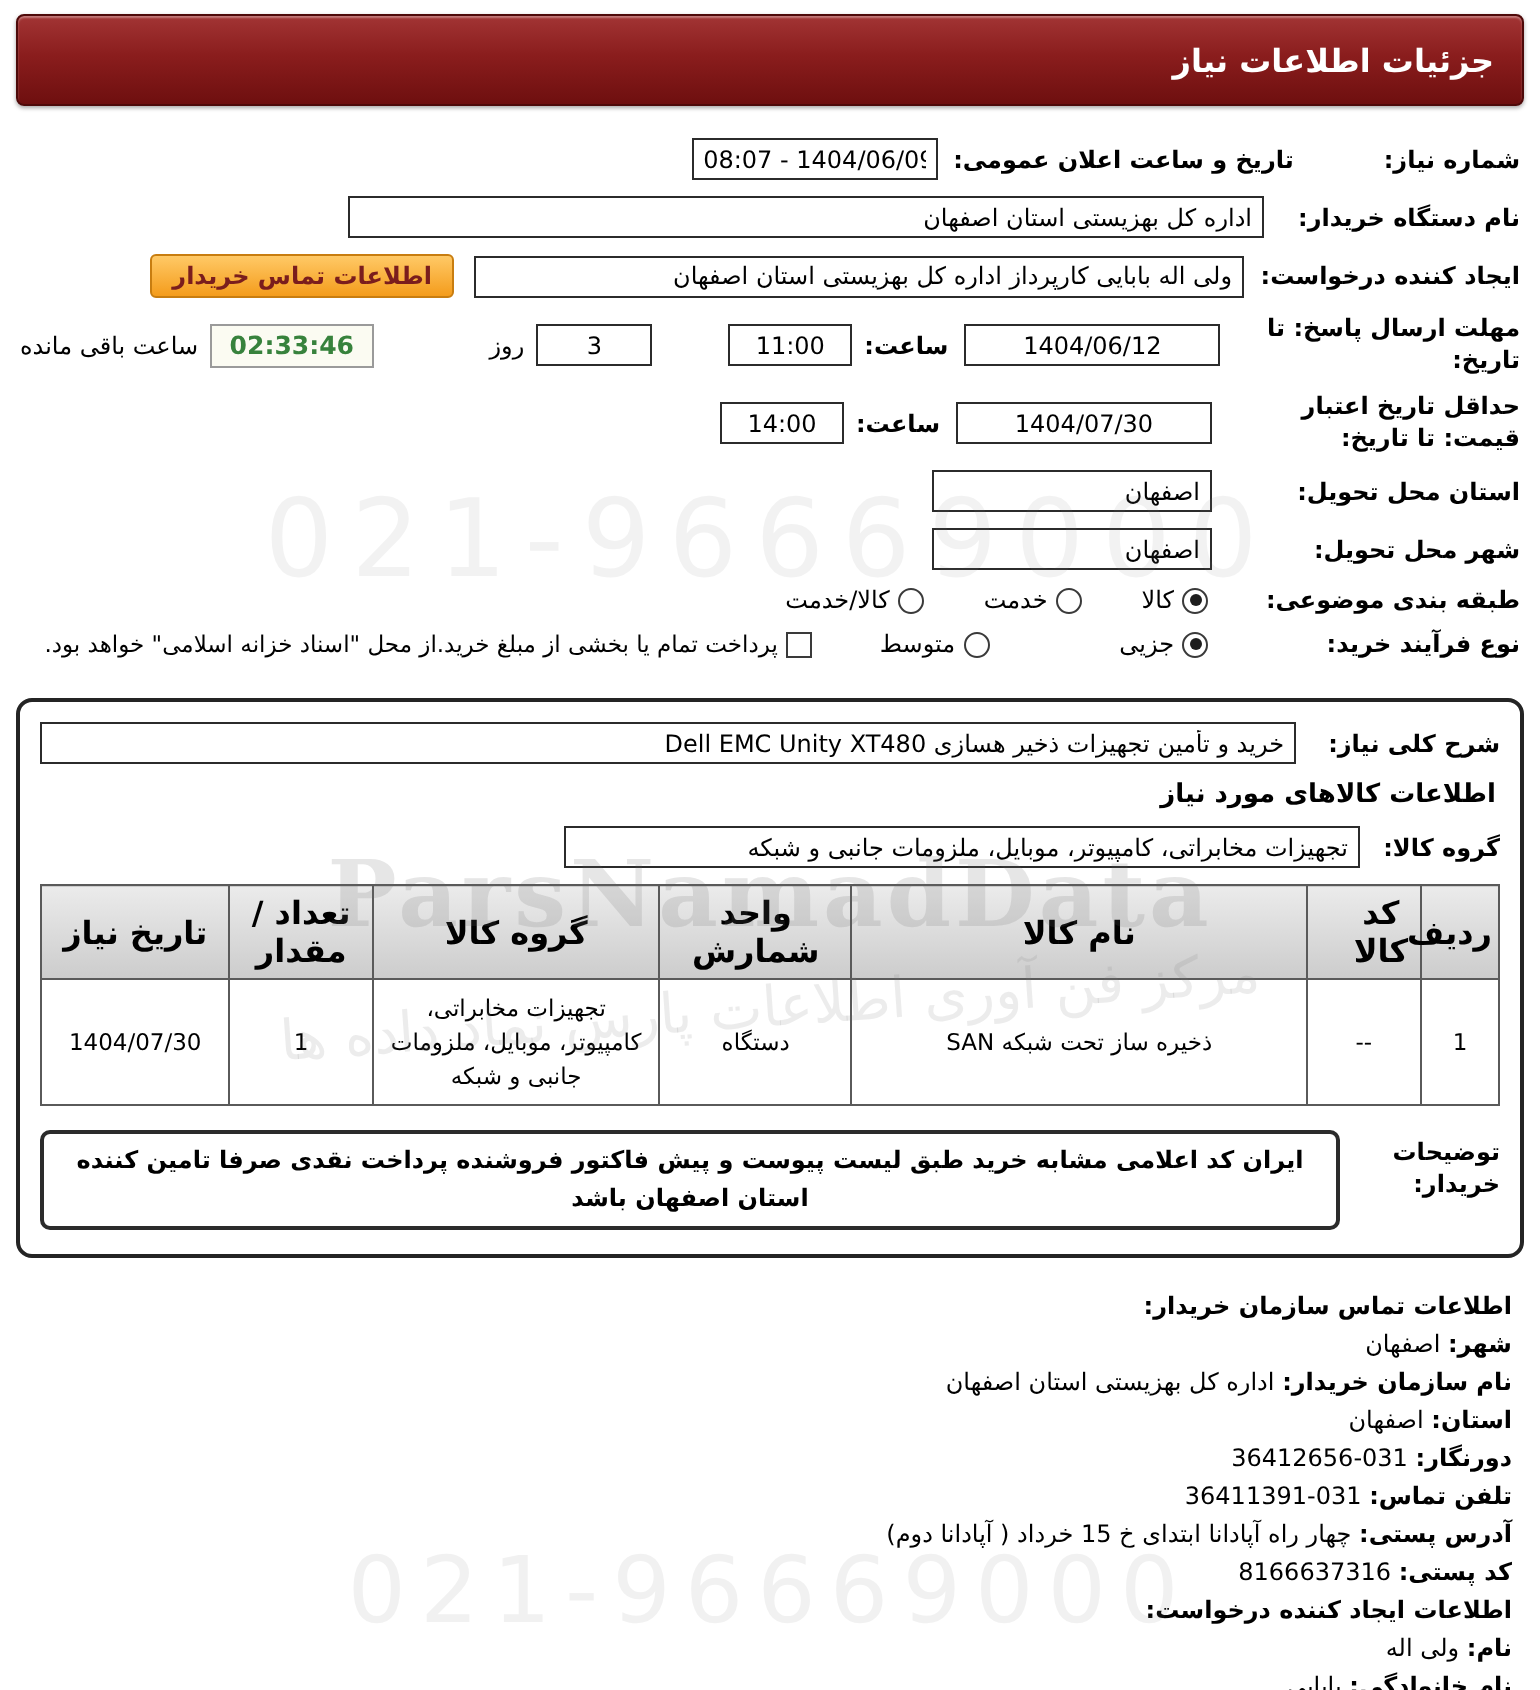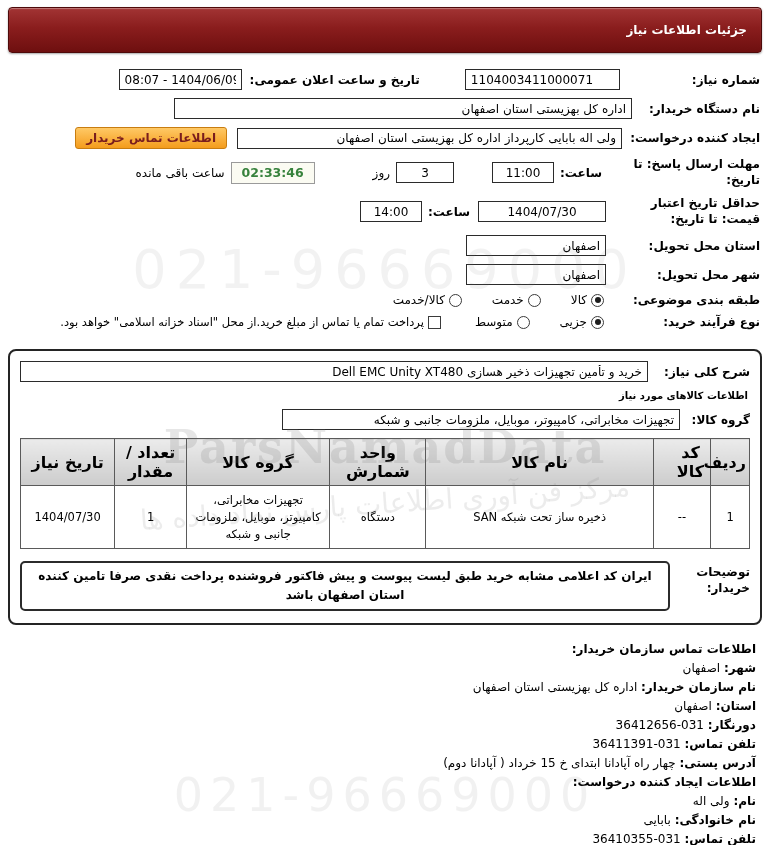--- a/index.html
+++ b/index.html
@@ -9,21 +9,21 @@
     font-family:"DejaVu Sans","Liberation Sans",sans-serif;
     font-size:12px; color:#000; direction:rtl;
   }
 
   
   .titlebar {
     margin:7px 8px 0; height:46px; border:1px solid #4e0a0a; border-radius:4px;
     background:linear-gradient(180deg,#a23434 0%,#8a1d1d 45%,#6e0f0f 100%);
     box-shadow:inset 0 1px 1px rgba(255,255,255,.35), 0 1px 2px rgba(0,0,0,.35);
     display:flex; align-items:center; padding:0 14px;
-    color:#fff; font-weight:bold; font-size:12px;
+    color:#fff; font-weight:bold; font-size:16px;
   }
 
   
   .form { padding:16px 10px 4px; }
   .frow { display:flex; align-items:center; margin-bottom:8px; }
   .flabel { font-weight:bold; white-space:nowrap; text-align:right; }
   .flabel.wrap { white-space:normal; line-height:1.3; }
   .tbox {
     border:1px solid #2b2b2b; background:#fff; height:21px; padding:0 5px;
     font-family:inherit; font-size:12px; color:#000; direction:rtl; text-align:right;
@@ -54,21 +54,21 @@
     width:13px; height:13px; border:1px solid #3a3a3a; background:#fff;
     display:inline-block; flex:none; cursor:pointer;
   }
   .opt { display:flex; align-items:center; gap:4px; }
 
   
   .section-box {
     margin:8px 8px 6px; border:2px solid #242424; border-radius:8px;
     padding:10px 10px 12px; background:#fff;
   }
-  .sec-heading { font-weight:bold; font-size:10px; margin:8px 2px 8px; }
+  .sec-heading { font-weight:bold; font-size:13px; margin:8px 2px 8px; }
 
   table.items { width:100%; border-collapse:collapse; margin:4px 0 12px; table-layout:fixed; }
   .items th {
     background:linear-gradient(#ebebeb,#cccccc); border:1px solid #5a5a5a;
     font-size:16px; font-weight:bold; padding:4px 3px; text-align:center;
   }
   .items td {
     border:1px solid #5a5a5a; font-size:11.5px; padding:6px 4px;
     text-align:center; vertical-align:middle; background:#fff; line-height:1.45;
   }
@@ -116,38 +116,38 @@
 </div>
 
 <div class="titlebar">
   <span>جزئیات اطلاعات نیاز</span>
 </div>
 
 <div class="form">
 
   <div class="frow">
     <span class="flabel">شماره نیاز:</span>
-    <input class="tbox ltr" style="width: 155px; margin-right: 72px;" value="1104003411000071">
     <span class="flabel" style="margin-right:45px;">تاریخ و ساعت اعلان عمومی:</span>
     <input class="tbox ltr ctr" style="width: 123px; margin-right: 8px;" value="08:07 - 1404/06/09">
   </div>
 
   <div class="frow">
     <span class="flabel" style="width:122px;">نام دستگاه خریدار:</span>
     <input class="tbox" style="width: 458px; margin-right: 6px;" value="اداره کل بهزیستی استان اصفهان">
   </div>
 
   <div class="frow">
     <span class="flabel" style="width:132px;">ایجاد کننده درخواست:</span>
     <input class="tbox" style="width: 385px; margin-right: 6px;" value="ولی اله بابایی کارپرداز اداره کل بهزیستی استان اصفهان">
     <button class="contact-btn" style="margin-right:10px;">اطلاعات تماس خریدار</button>
   </div>
 
   <div class="frow">
     <span class="flabel wrap" style="width:150px;">مهلت ارسال پاسخ: تا تاریخ:</span>
+    <input class="tbox ltr ctr" style="width: 128px; margin-right: 4px;" value="1404/06/12">
     <span class="flabel" style="margin-right:8px;">ساعت:</span>
     <input class="tbox ltr ctr" style="width: 62px; margin-right: 6px;" value="11:00">
     <input class="tbox ctr" style="width: 58px; margin-right: 38px;" value="3">
     <span style="margin-right:6px;">روز</span>
     <div class="timer" style="margin-right:58px;">02:33:46</div>
     <span style="margin-right:6px; white-space:nowrap;">ساعت باقی مانده</span>
   </div>
 
   <div class="frow">
     <span class="flabel wrap" style="width:150px;">حداقل تاریخ اعتبار قیمت: تا تاریخ:</span>
@@ -177,31 +177,31 @@
       <span>خدمت</span>
     </span>
     <span class="opt" style="margin-right:30px;">
       <span class="radio"></span>
       <span>کالا/خدمت</span>
     </span>
   </div>
 
   <div class="frow">
     <span class="flabel" style="width:150px;">نوع فرآیند خرید:</span>
-    <span class="opt" style="margin-right:6px;">
+    <span class="opt" style="margin-right:6px;margin-left:35px;">
       <span class="radio selected"></span>
       <span>جزیی</span>
     </span>
     <span class="opt" style="margin-right:30px;">
       <span class="radio"></span>
       <span>متوسط</span>
     </span>
     <span class="opt" style="margin-right:34px;">
       <span class="checkbox"></span>
-      <span style="font-size:11.5px; white-space:nowrap;">پرداخت تمام یا تماس از مبلغ خرید.از محل "اسناد خزانه اسلامی" خواهد بود.</span>
+      <span style="font-size:11.5px; white-space:nowrap;">پرداخت تمام یا بخشی از مبلغ خرید.از محل "اسناد خزانه اسلامی" خواهد بود.</span>
     </span>
   </div>
 </div>
 
 <div class="section-box">
 
   <div class="frow" style="margin-bottom:6px;">
     <span class="flabel" style="width:96px;">شرح کلی نیاز:</span>
     <input class="tbox" style="flex: 1 1 0%; margin-right: 6px;" value="خرید و تأمین تجهیزات ذخیر هسازی Dell EMC Unity XT480">
   </div>
@@ -245,17 +245,18 @@
 </div>
 
 <div class="contact">
   <div class="cline"><span class="lbl">اطلاعات تماس سازمان خریدار:</span> <span class="val"></span></div>
   <div class="cline"><span class="lbl">شهر:</span> <span class="val">اصفهان</span></div>
   <div class="cline"><span class="lbl">نام سازمان خریدار:</span> <span class="val">اداره کل بهزیستی استان اصفهان</span></div>
   <div class="cline"><span class="lbl">استان:</span> <span class="val">اصفهان</span></div>
   <div class="cline"><span class="lbl">دورنگار:</span> <span class="val">031-36412656</span></div>
   <div class="cline"><span class="lbl">تلفن تماس:</span> <span class="val">031-36411391</span></div>
   <div class="cline"><span class="lbl">آدرس پستی:</span> <span class="val">چهار راه آپادانا ابتدای خ 15 خرداد ( آپادانا دوم)</span></div>
+  <div class="cline"><span class="lbl">کد پستی:</span> <span class="val">8166637316</span></div>
   <div class="cline"><span class="lbl">اطلاعات ایجاد کننده درخواست:</span> <span class="val"></span></div>
   <div class="cline"><span class="lbl">نام:</span> <span class="val">ولی اله</span></div>
   <div class="cline"><span class="lbl">نام خانوادگی:</span> <span class="val">بابایی</span></div>
   <div class="cline"><span class="lbl">تلفن تماس:</span> <span class="val">031-36410355</span></div>
 </div>
 
 </body></html>

